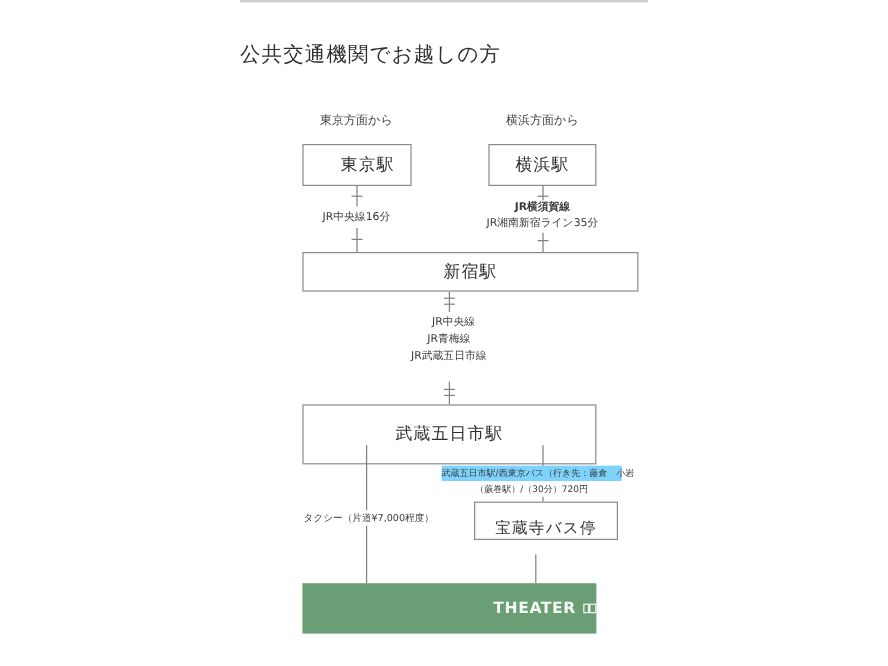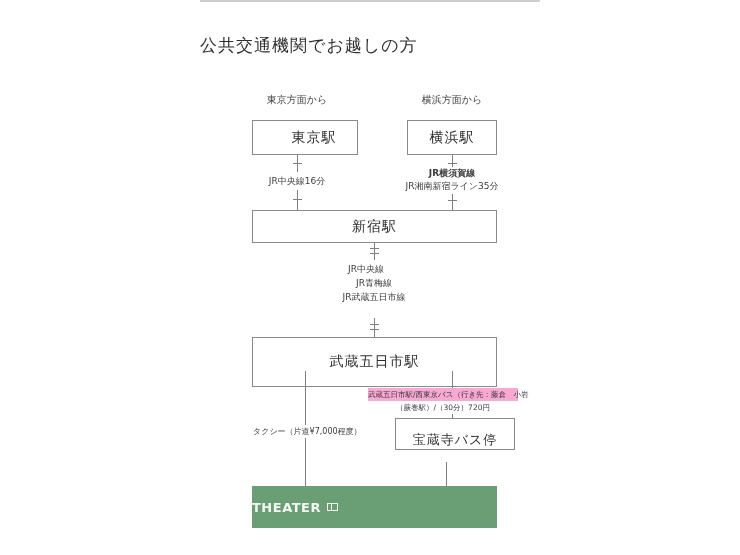--- a/index.html
+++ b/index.html
@@ -13,80 +13,80 @@
     .origin { font-size: 10px; color: #444; text-align: center; width: 120px; }
     .box {
       border: 1px solid #8a8a8a; background: #fff; box-sizing: border-box;
       display: flex; align-items: center; justify-content: center; font-size: 14px; color: #2f2f2f; letter-spacing: 1px;
     }
     .vline { width: 1px; background: #7f7f7f; }
     .tick { width: 9px; height: 1px; background: #7f7f7f; }
     .route { font-size: 9px; color: #3a3a3a; text-align: center; line-height: 13px; white-space: nowrap; }
     .note { font-size: 7.5px; color: #3a3a3a; text-align: center; line-height: 13px; white-space: nowrap; }
     .theater {
-      background: #6a9f76; display: flex; align-items: center; justify-content: flex-start; gap: 6px;
+      background: #6a9f76; display: flex; align-items: center; justify-content: flex-end; gap: 6px;
     }
     .theater-label { color: #f4f7f4; font-family: "DejaVu Sans", sans-serif; font-weight: bold; font-size: 13px; letter-spacing: 0.5px; }
     .theater-icon {
       width: 11px; height: 8px; border: 1.5px solid #f4f7f4; box-sizing: border-box; position: relative;
     }
     .theater-icon::after { content: ""; position: absolute; left: 3px; top: 0; width: 1.5px; height: 100%; background: #f4f7f4; }
   </style>
 </head>
 <body>
 
 <div class="abs top-rule"></div>
 <div class="abs title">公共交通機関でお越しの方</div>
 
 <div class="abs origin" style="left:237px; top:93px;">東京方面から</div>
 <div class="abs origin" style="left:392px; top:93px;">横浜方面から</div>
 
-<div class="abs box" style="left:252px; top:120px; width:106px; height:35px;padding-left:18px;">
+<div class="abs box" style="left:252px; top:120px; width:91px; height:35px;padding-left:18px;">
     <span>東京駅</span>
   </div>
 <div class="abs box" style="left:407px; top:120px; width:90px; height:35px;">
     <span>横浜駅</span>
   </div>
 
 <div class="abs vline" style="left:297px; top:155px; height:17px;"></div>
 <div class="abs tick" style="left:293px; top:163px;"></div>
 <div class="abs route" style="left:237px; top:175px; width:120px;">JR中央線16分</div>
 <div class="abs vline" style="left:297px; top:190px; height:20px;"></div>
 <div class="abs tick" style="left:293px; top:199px;"></div>
 
 <div class="abs vline" style="left:452px; top:155px; height:12px;"></div>
 <div class="abs tick" style="left:448px; top:163px;"></div>
 <div class="abs route" style="left:392px; top:167px; width:120px;font-weight:bold;">JR横須賀線</div>
 <div class="abs route" style="left:392px; top:180px; width:120px;">JR湘南新宿ライン35分</div>
 <div class="abs vline" style="left:452px; top:194px; height:16px;"></div>
 <div class="abs tick" style="left:448px; top:200px;"></div>
 
-<div class="abs box" style="left:252px; top:210px; width:245px; height:33px;">
+<div class="abs box" style="left:252px; top:210px; width:280px; height:33px;">
     <span>新宿駅</span>
   </div>
 
 <div class="abs vline" style="left:374px; top:243px; height:17px;"></div>
 <div class="abs tick" style="left:370px; top:248px;"></div>
 <div class="abs tick" style="left:370px; top:253px;"></div>
-<div class="abs route" style="left:306px; top:263px; width:120px;">JR中央線</div>
+<div class="abs route" style="left:318px; top:263px; width:120px;">JR中央線</div>
 <div class="abs route" style="left:314px; top:277px; width:120px;">JR青梅線</div>
 <div class="abs route" style="left:314px; top:291px; width:120px;">JR武蔵五日市線</div>
 <div class="abs vline" style="left:374px; top:318px; height:19px;"></div>
 <div class="abs tick" style="left:370px; top:324px;"></div>
 <div class="abs tick" style="left:370px; top:329px;"></div>
 
 <div class="abs box" style="left:252px; top:337px; width:245px; height:50px;">
     <span>武蔵五日市駅</span>
   </div>
 
 <div class="abs vline" style="left:305px; top:371px; height:115px;"></div>
 <div class="abs note" style="left:253px; top:425px; background:#fff; font-size:8px; text-align:left;">タクシー（片道¥7,000程度）</div>
 
 <div class="abs vline" style="left:452px; top:371px; height:59px;"></div>
-<div class="abs note" style="left:368px; top:388px; width:150px; background:#f9a8d4;">武蔵五日市駅/西東京バス（行き先：藤倉　小岩</div>
+<div class="abs note" style="left:368px; top:388px; width:150px; background:#7dd3fc;">武蔵五日市駅/西東京バス（行き先：藤倉　小岩</div>
 <div class="abs note" style="left:368px; top:401px; width:150px; background:#fff;">（蕨巻駅）/（30分）720円</div>
 
 <div class="abs box" style="left:395px; top:418px; width:120px; height:32px; font-size:13px;align-items:flex-end;">
     <span>宝蔵寺バス停</span>
   </div>
 <div class="abs vline" style="left:446px; top:462px; height:24px;"></div>
 
 <div class="abs theater" style="left:252px; top:486px; width:245px; height:42px;">
   <span class="theater-label">THEATER</span>
   <span class="theater-icon"></span>

